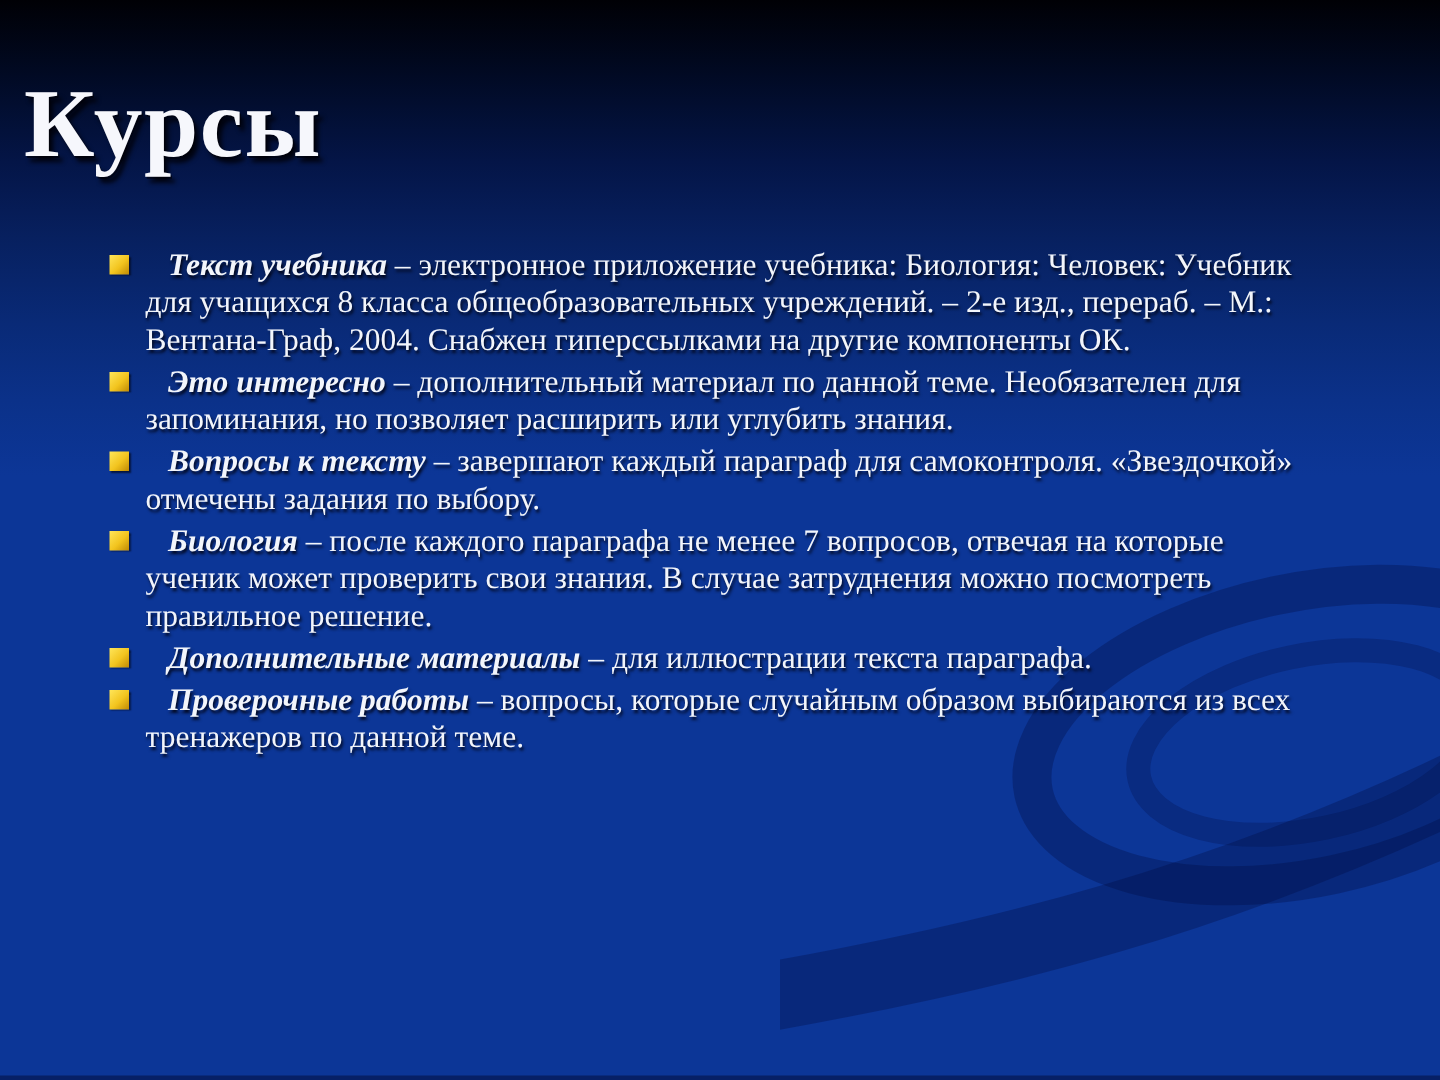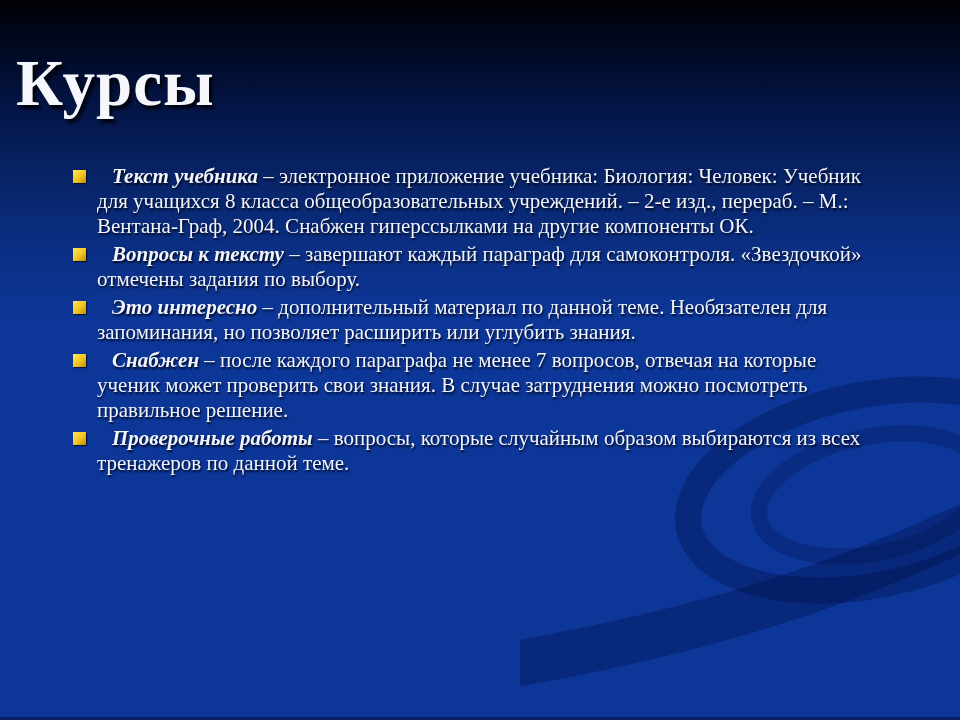--- a/index.html
+++ b/index.html
@@ -104,33 +104,37 @@
   <div class="content">
     <ul class="bullet-list">
 
       <li class="bullet-item">
         <span class="bullet-marker"></span>
         <span class="bullet-lead">Текст учебника</span><span> – электронное приложение учебника: Биология: Человек: Учебник для учащихся 8 класса общеобразовательных учреждений. – 2-е изд., перераб. – М.: Вентана-Граф, 2004. Снабжен гиперссылками на другие компоненты ОК.</span>
       </li>
 
       <li class="bullet-item">
         <span class="bullet-marker"></span>
+        <span class="bullet-lead">Это интересно</span><span> – дополнительный материал по данной теме. Необязателен для запоминания, но позволяет расширить или углубить знания.</span>
+      </li>
+
+      <li class="bullet-item">
+        <span class="bullet-marker"></span>
         <span class="bullet-lead">Вопросы к тексту</span><span> – завершают каждый параграф для самоконтроля. «Звездочкой» отмечены задания по выбору.</span>
       </li>
 
       <li class="bullet-item">
         <span class="bullet-marker"></span>
-        <span class="bullet-lead">Это интересно</span><span> – дополнительный материал по данной теме. Необязателен для запоминания, но позволяет расширить или углубить знания.</span>
+        <span class="bullet-lead">Биология</span><span> – после каждого параграфа не менее 7 вопросов, отвечая на которые ученик может проверить свои знания. В случае затруднения можно посмотреть правильное решение.</span>
       </li>
 
       <li class="bullet-item">
         <span class="bullet-marker"></span>
-        <span class="bullet-lead">Снабжен</span><span> – после каждого параграфа не менее 7 вопросов, отвечая на которые ученик может проверить свои знания. В случае затруднения можно посмотреть правильное решение.</span>
+        <span class="bullet-lead">Дополнительные материалы</span><span> – для иллюстрации текста параграфа.</span>
       </li>
-
 
       <li class="bullet-item">
         <span class="bullet-marker"></span>
         <span class="bullet-lead">Проверочные работы</span><span> – вопросы, которые случайным образом выбираются из всех тренажеров по данной теме.</span>
       </li>
 
 
     </ul>
   </div>
 

